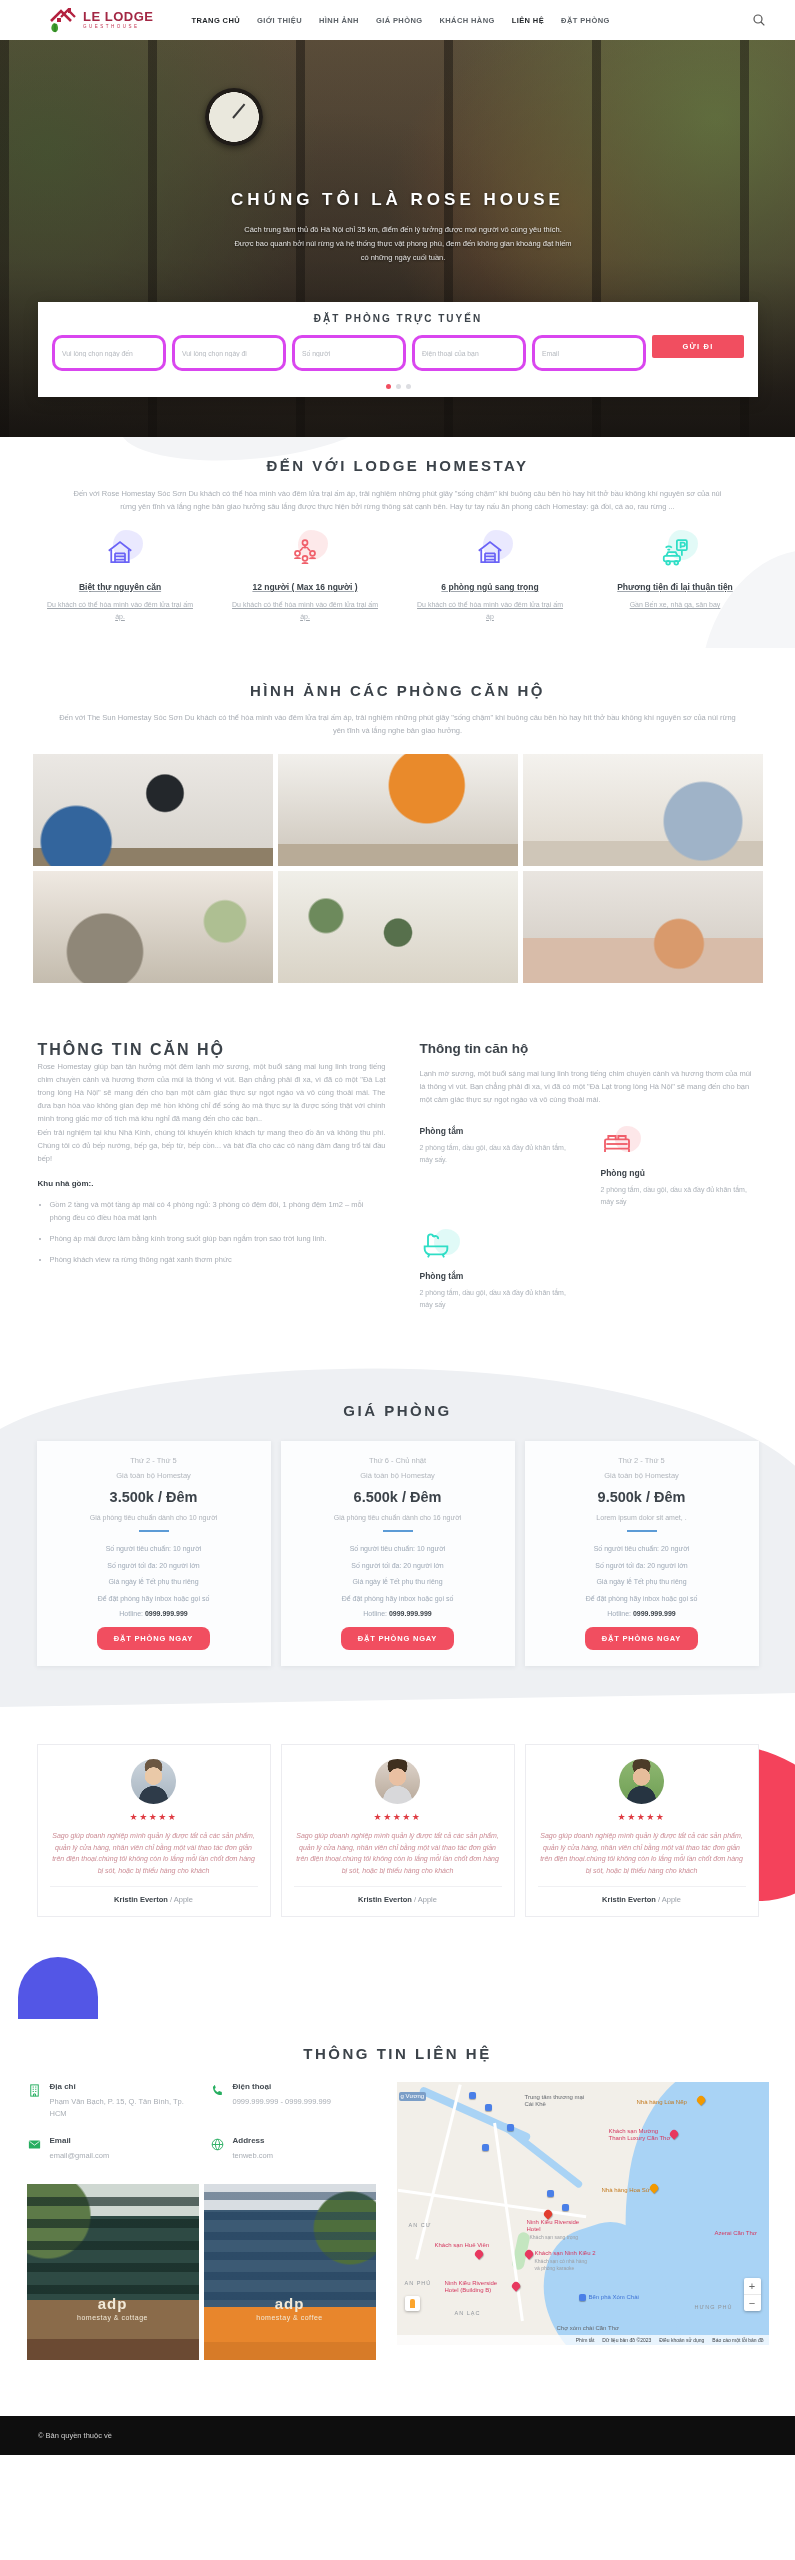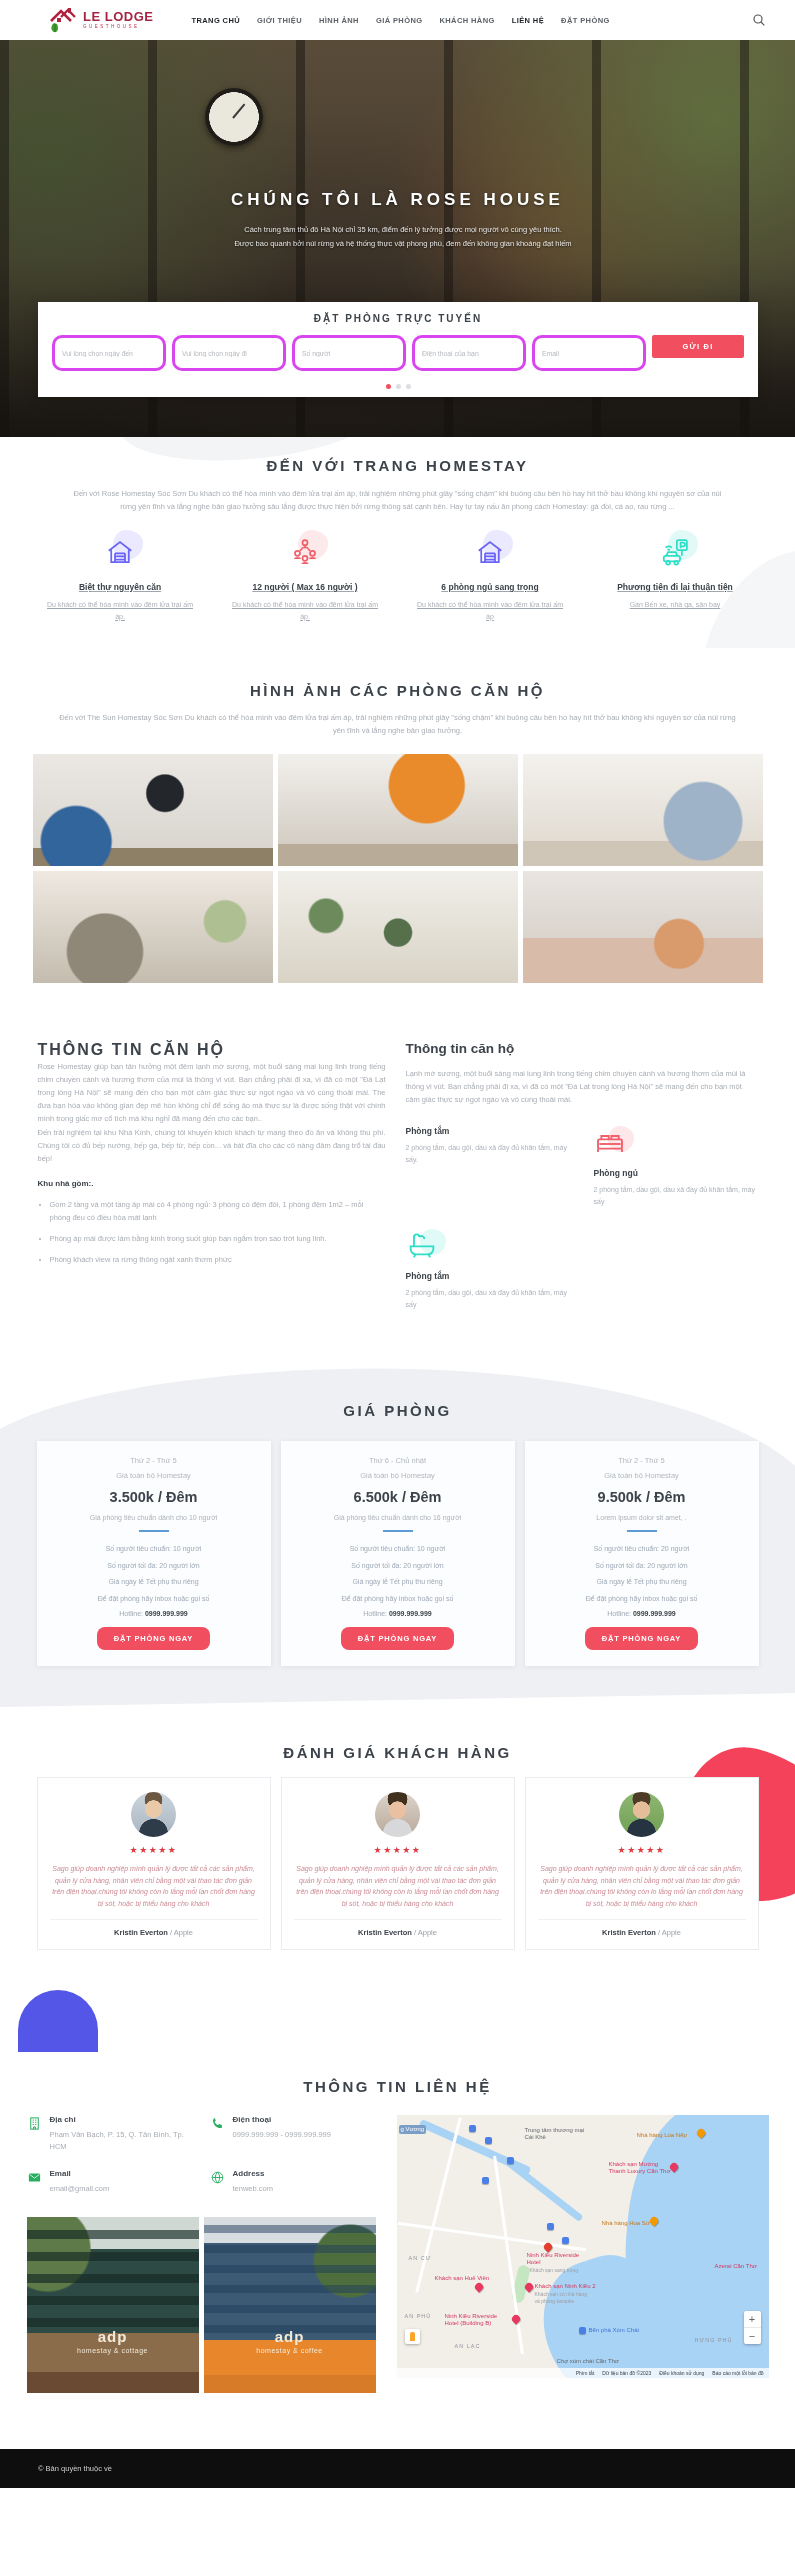--- a/index.html
+++ b/index.html
@@ -69,21 +69,21 @@
   .grid .ph { height:112px; cursor:pointer; }
   .ph1 { background:radial-gradient(circle at 18% 78%, #33659d 0 16%, rgba(0,0,0,0) 17%), linear-gradient(0deg,#8e7f67 0 16%, rgba(0,0,0,0) 16%), radial-gradient(circle at 55% 35%, #23272b 0 12%, rgba(0,0,0,0) 13%), linear-gradient(180deg,#ebe8e4, #d6d2cb); }
   .ph2 { background:radial-gradient(circle at 62% 28%, #e98a2b 0 22%, rgba(0,0,0,0) 23%), linear-gradient(0deg,#b8ab97 0 20%, rgba(0,0,0,0) 20%), linear-gradient(180deg,#f2f0ec,#ccc5ba); }
   .ph3 { background:radial-gradient(circle at 75% 60%, #9fb3c8 0 20%, rgba(0,0,0,0) 21%), linear-gradient(0deg,#cfc6b8 0 22%, rgba(0,0,0,0) 22%), linear-gradient(180deg,#f4f2ee,#ddd6cb); }
   .ph4 { background:radial-gradient(circle at 30% 72%, #8f8778 0 20%, rgba(0,0,0,0) 21%), radial-gradient(circle at 80% 45%, #aebf92 0 10%, rgba(0,0,0,0) 11%), linear-gradient(180deg,#efe9e2,#c4bcae); }
   .ph5 { background:radial-gradient(circle at 50% 55%, #57704c 0 10%, rgba(0,0,0,0) 11%), radial-gradient(circle at 20% 40%, #6d8a5c 0 8%, rgba(0,0,0,0) 9%), linear-gradient(180deg,#f0efe9,#d9d3c6); }
   .ph6 { background:radial-gradient(circle at 65% 65%, #d99a6c 0 14%, rgba(0,0,0,0) 15%), linear-gradient(0deg,#d8bca9 0 40%, rgba(0,0,0,0) 40%), linear-gradient(180deg,#e9e5e0,#cfc8bf); }
 
   
   .apartment { margin-top:58px; }
-  .apartment .cols { display:flex; gap:20px; }
+  .apartment .cols { display:flex; gap:34px; }
   .col-l { width:348px; }
   .col-l h2 { font-size:16px; letter-spacing:2px; color:#3c434a; font-weight:bold; }
   .col-l p { margin-top:1px; font-size:7.5px; line-height:13px; color:#a8adb4; text-align:justify; }
   .list-intro { margin-top:14px; font-size:8px; font-weight:bold; color:#3c434a; }
   .col-l ul { margin:10px 0 0 12px; }
   .col-l li { font-size:7.5px; line-height:13px; color:#a8adb4; margin-bottom:8px; }
   .col-r { flex:1; }
   .col-r h3 { font-size:13.5px; color:#3c434a; font-weight:bold; }
   .col-r > p { margin-top:11px; font-size:7.5px; line-height:13px; color:#a8adb4; }
   .amen-grid { display:grid; grid-template-columns:1fr 1fr; gap:22px 24px; margin-top:20px; }
@@ -205,20 +205,21 @@
     </svg>
   </div>
 </header>
 
 <section class="hero">
   <div class="clock"></div>
   <h1 class="hero-title">CHÚNG TÔI LÀ ROSE HOUSE</h1>
   <div class="hero-sub">
     <div>Cách trung tâm thủ đô Hà Nội chỉ 35 km, điểm đến lý tưởng được mọi người vô cùng yêu thích.</div>
     <div>Được bao quanh bởi núi rừng và hệ thống thực vật phong phú, đem đến không gian khoáng đạt hiếm</div>
+    <div>có những ngày cuối tuần.</div>
   </div>
 
   <div class="booking">
     <div class="booking-title">ĐẶT PHÒNG TRỰC TUYẾN</div>
     <div class="booking-form">
       <input type="text" placeholder="Vui lòng chọn ngày đến" style="">
       <input type="text" placeholder="Vui lòng chọn ngày đi" style="">
       <input type="text" placeholder="Số người" style="">
       <input type="text" placeholder="Điện thoại của bạn" style="">
       <input type="text" placeholder="Email" style="">
@@ -226,21 +227,21 @@
     </div>
     <div class="dots">
       <div class="dot active"></div>
       <div class="dot"></div>
       <div class="dot"></div>
     </div>
   </div>
 </section>
 
 <section class="intro">
-  <h2 class="h-section" style="position:relative">ĐẾN VỚI TRANG HOMESTAY</h2>
+  <h2 class="h-section" style="position:relative">ĐẾN VỚI LODGE HOMESTAY</h2>
   <p class="intro-text">Đến với Rose Homestay Sóc Sơn Du khách có thể hòa mình vào đêm lửa trại ấm áp, trải nghiệm những phút giây "sống chậm" khi buông câu bên hồ hay hít thở bầu không khí nguyên sơ của núi rừng yên tĩnh và lắng nghe bản giao hưởng sâu lắng được thực hiện bởi rừng thông sát cạnh bên. Hay tự tay nấu ăn phong cách Homestay: gà đồi, cá ao, rau rừng ...</p>
   <div class="features">
     <div class="feature">
       <div class="f-icon c-purple">
         <svg width="30" height="30" viewBox="0 0 24 24" fill="none" stroke="currentColor" stroke-width="1.4">
           <path d="M3 11 L12 4 L21 11"></path>
             <path d="M5 10 V20 H19 V10"></path>
             <path d="M8 13h8M8 15.5h8M8 18h8"></path>
             <path d="M8 20v-7"></path>
             <path d="M16 20v-7"></path>
@@ -407,21 +408,20 @@
       <div class="p-line">Để đặt phòng hãy inbox hoặc gọi số</div>
       <div class="p-hot"><span>Hotline: </span><b>0999.999.999</b></div>
       <button class="btn-book">ĐẶT PHÒNG NGAY</button>
     </div>
 
   </div>
 </section>
 
 <section class="testi">
   <div class="blob-red"></div>
-  <h2 class="h-section" style="position:relative">ĐÁNH GIÁ KHÁCH HÀNG</h2>
   <div class="t-cards">
 
     <div class="tcard">
       <div class="avatar av1"></div>
       <div class="stars">★★★★★</div>
       <p class="t-text">Sago giúp doanh nghiệp mình quản lý được tất cả các sản phẩm, quản lý cửa hàng, nhân viên chỉ bằng một vài thao tác đơn giản trên điện thoại.chúng tôi không còn lo lắng mỗi lần chốt đơn hàng bị sót, hoặc bị thiếu hàng cho khách</p>
       <div class="t-name"><b>Kristin Everton</b> <span>/ Apple</span></div>
     </div>
 
     <div class="tcard">

